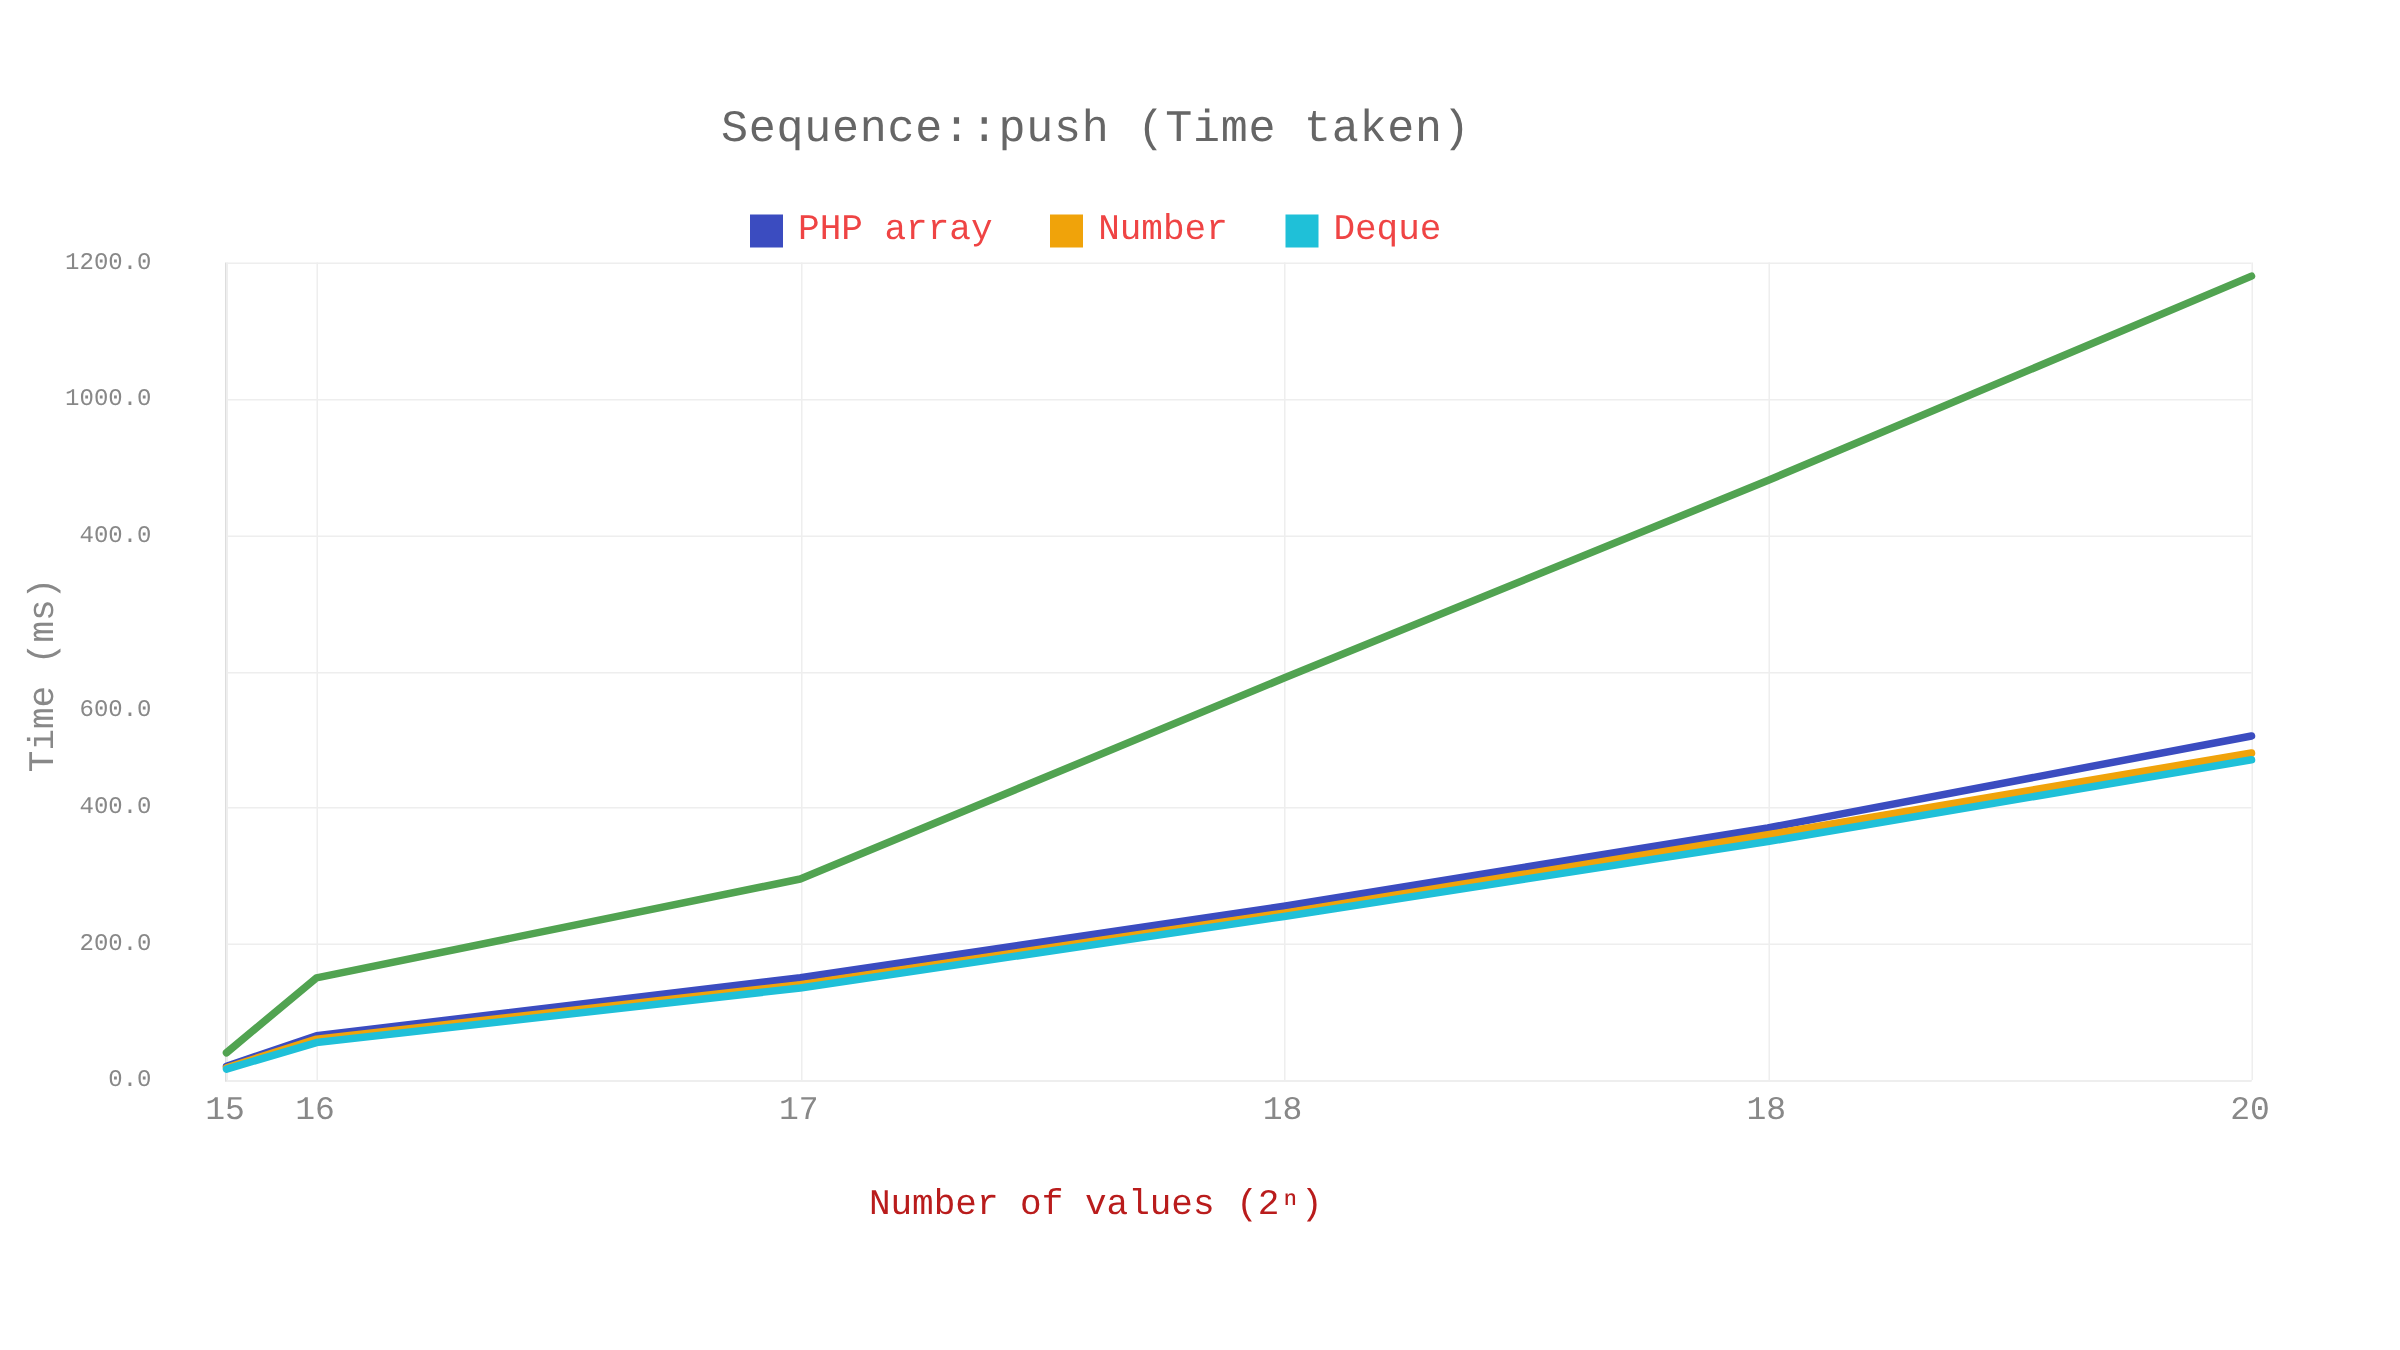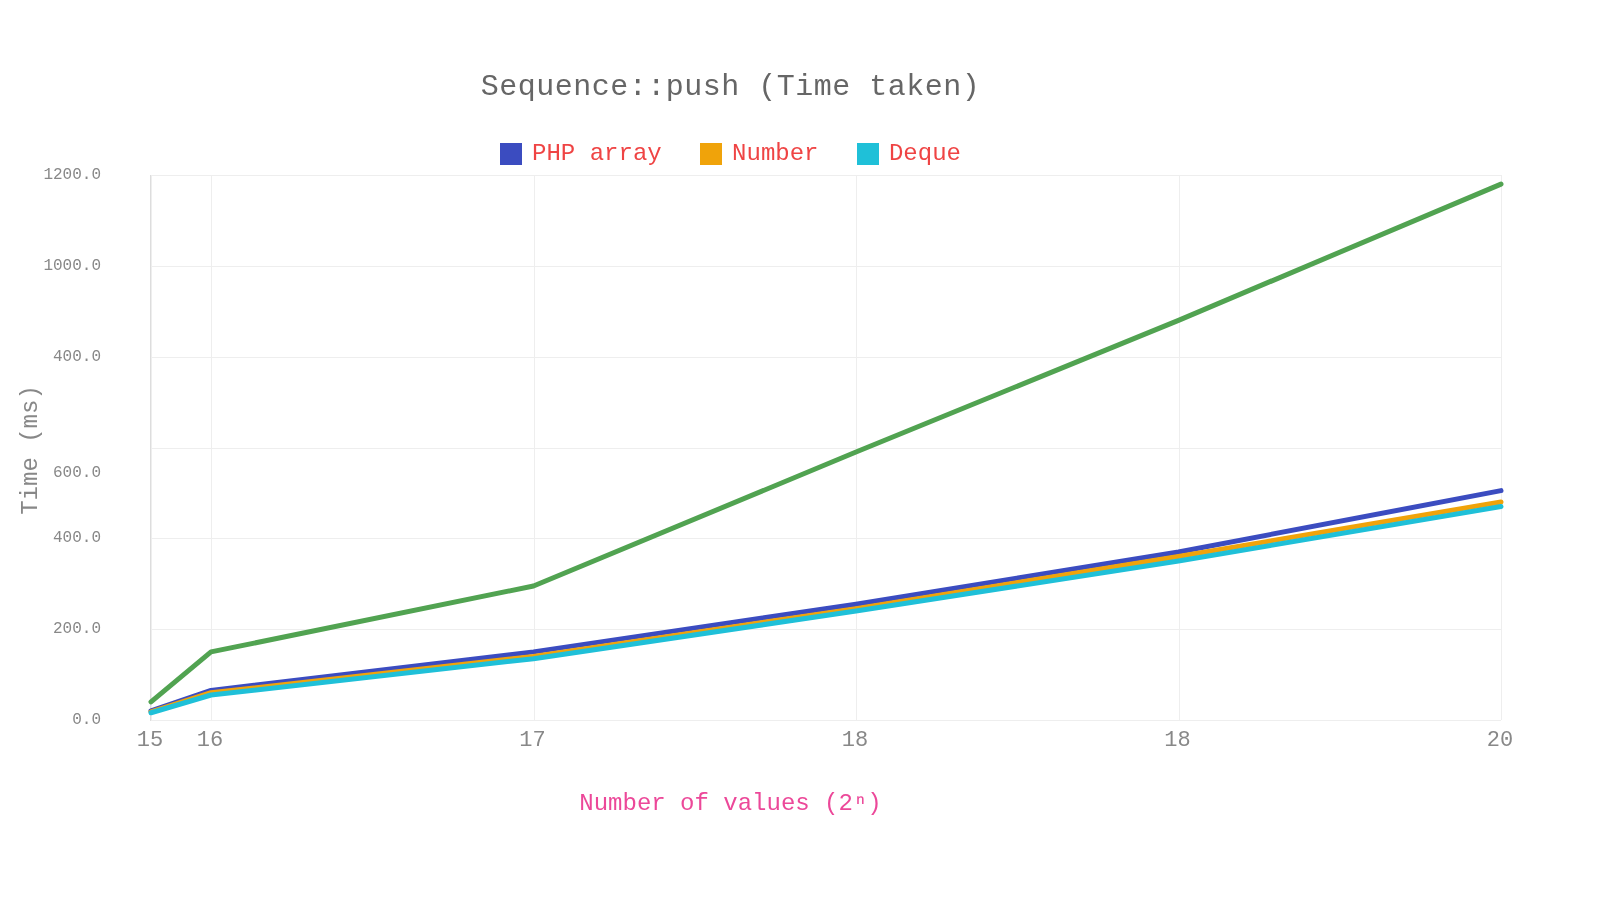--- a/index.html
+++ b/index.html
@@ -95,21 +95,21 @@
     color: #888;
     white-space: nowrap;
   }
   .xlabel {
     position: absolute;
     top: 790px;
     left: 0;
     width: 100%;
     text-align: center;
     font-size: 24px;
-    color: #ec4899;
+    color: #b91c1c;
   }
   svg.lines {
     position: absolute;
     left: 0;
     top: 0;
     width: 100%;
     height: 100%;
     overflow: visible;
   }
 </style>

